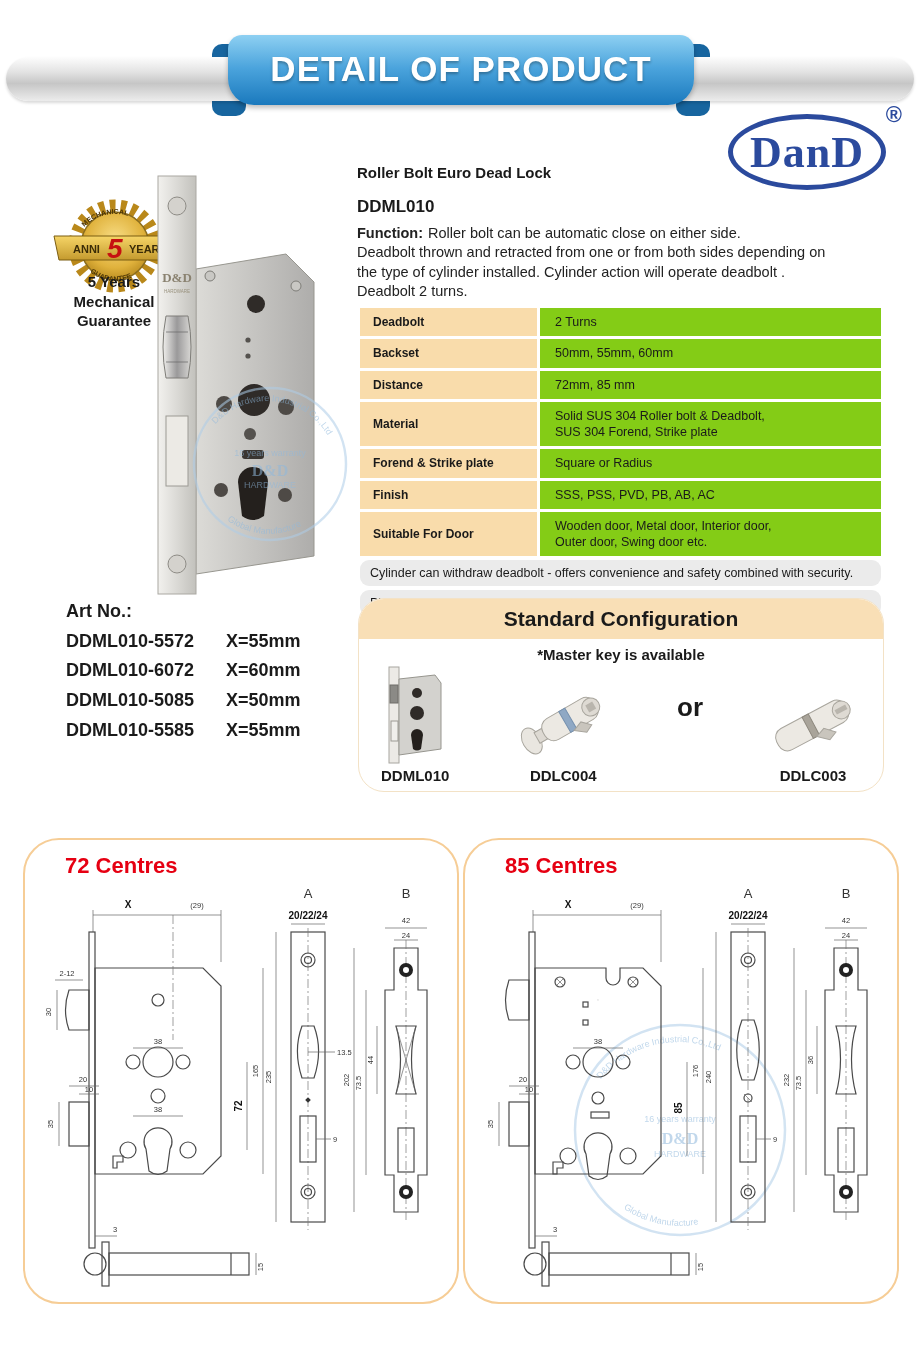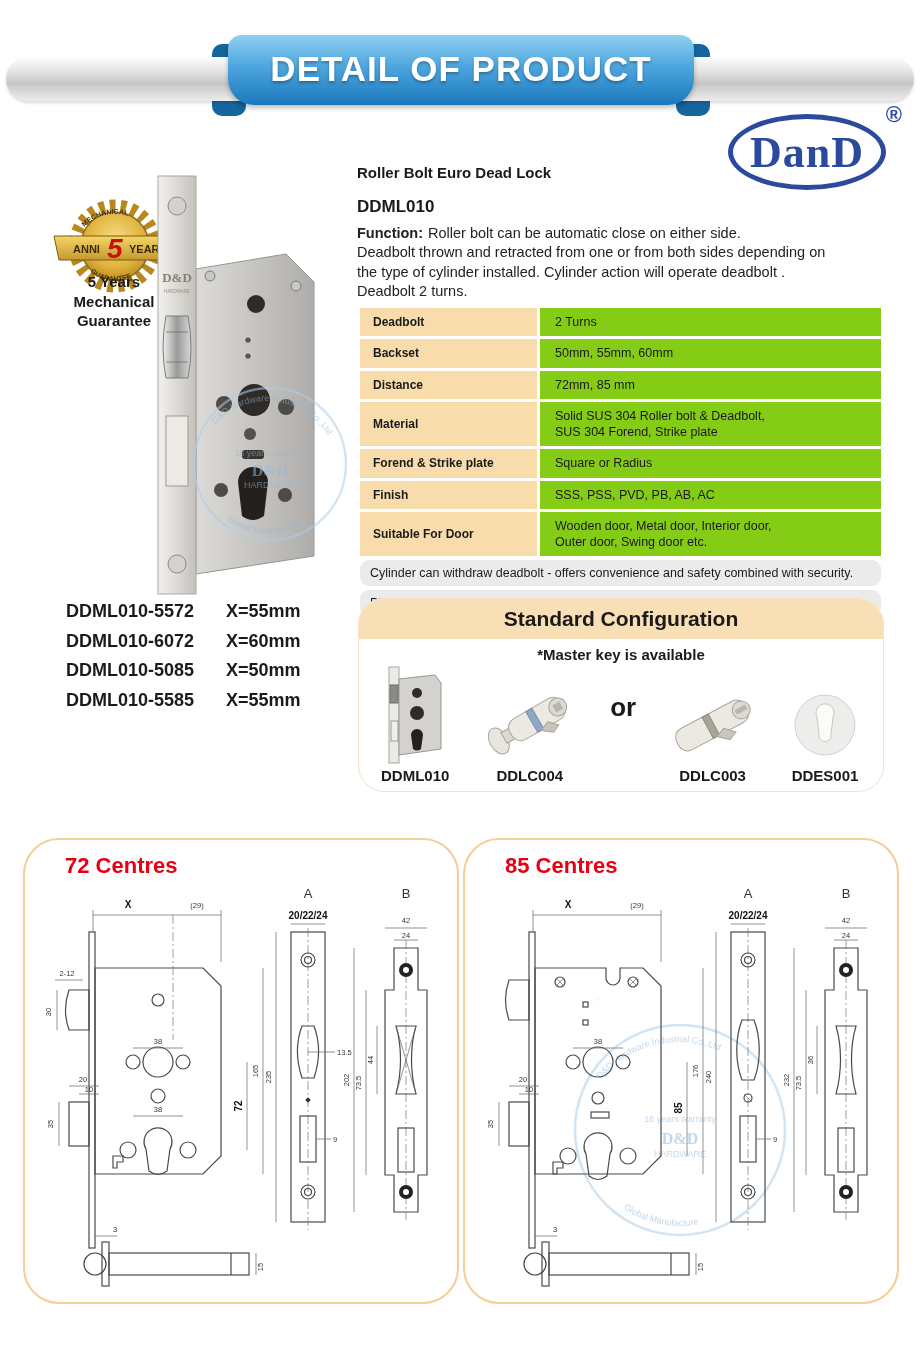--- a/index.html
+++ b/index.html
@@ -212,20 +212,21 @@
     <div class="srow">
         <div class="lab">Suitable For Door</div>
         <div class="val">Wooden door, Metal door, Interior door,
 Outer door, Swing door etc.</div>
       </div>
     <div class="note">Cylinder can withdraw deadbolt - offers convenience and safety combined with security.</div>
     <div class="note">Pierced to accept bolt through furniture and escutcheons at 38mm centres</div>
   </div>
 
   <div class="artno">
+    <div>Art No.:</div>
     <div class="row"><span class="code">DDML010-5572</span><span>X=55mm</span></div>
     <div class="row"><span class="code">DDML010-6072</span><span>X=60mm</span></div>
     <div class="row"><span class="code">DDML010-5085</span><span>X=50mm</span></div>
     <div class="row"><span class="code">DDML010-5585</span><span>X=55mm</span></div>
   </div>
 
   <div class="scpanel">
     <div class="schead">Standard Configuration</div>
     <div class="scnote">*Master key is available</div>
     <div class="scitems">
@@ -260,27 +261,20 @@
         <svg width="96" height="84" viewBox="0 0 96 84">
           <g transform="rotate(-28 48 44)">
             <rect x="8" y="32" width="78" height="24" rx="10" fill="#ece9e3" stroke="#a8a59d"></rect>
             <rect x="42" y="32" width="7" height="24" fill="#a9a49a" stroke="#8d887e"></rect>
             <path d="M46 56 l10 9 l9 -4 l-9 -9 Z" fill="#c9c5bd" stroke="#a8a59d"></path>
             <circle cx="80" cy="44" r="9" fill="#dedad3" stroke="#a8a59d"></circle>
             <rect x="74" y="41" width="12" height="5" fill="#b9b5ad"></rect>
           </g>
         </svg>
         <div class="sclbl">DDLC003</div>
-      </div>
-      <div class="scitem">
-        <svg width="72" height="78" viewBox="0 0 72 78">
-          <circle cx="36" cy="38" r="30" fill="#ededec" stroke="#d2d2d0"></circle>
-          <path d="M28 30 a9 9 0 1 1 16 0 l-2.5 22 q-5.5 5 -11 0 Z" fill="#fbfbfa" stroke="#c8c8c6"></path>
-        </svg>
-        <div class="sclbl">DDES001</div>
       </div>
     </div>
   </div>
 
   <div class="tpanel left">
     <div class="ttitle">72 Centres</div>
     <svg class="draw" width="428" height="458" viewBox="0 0 428 458">
       <text x="283" y="58" text-anchor="middle" class="ablbl">A</text>
       <text x="381" y="58" text-anchor="middle" class="ablbl">B</text>
 

